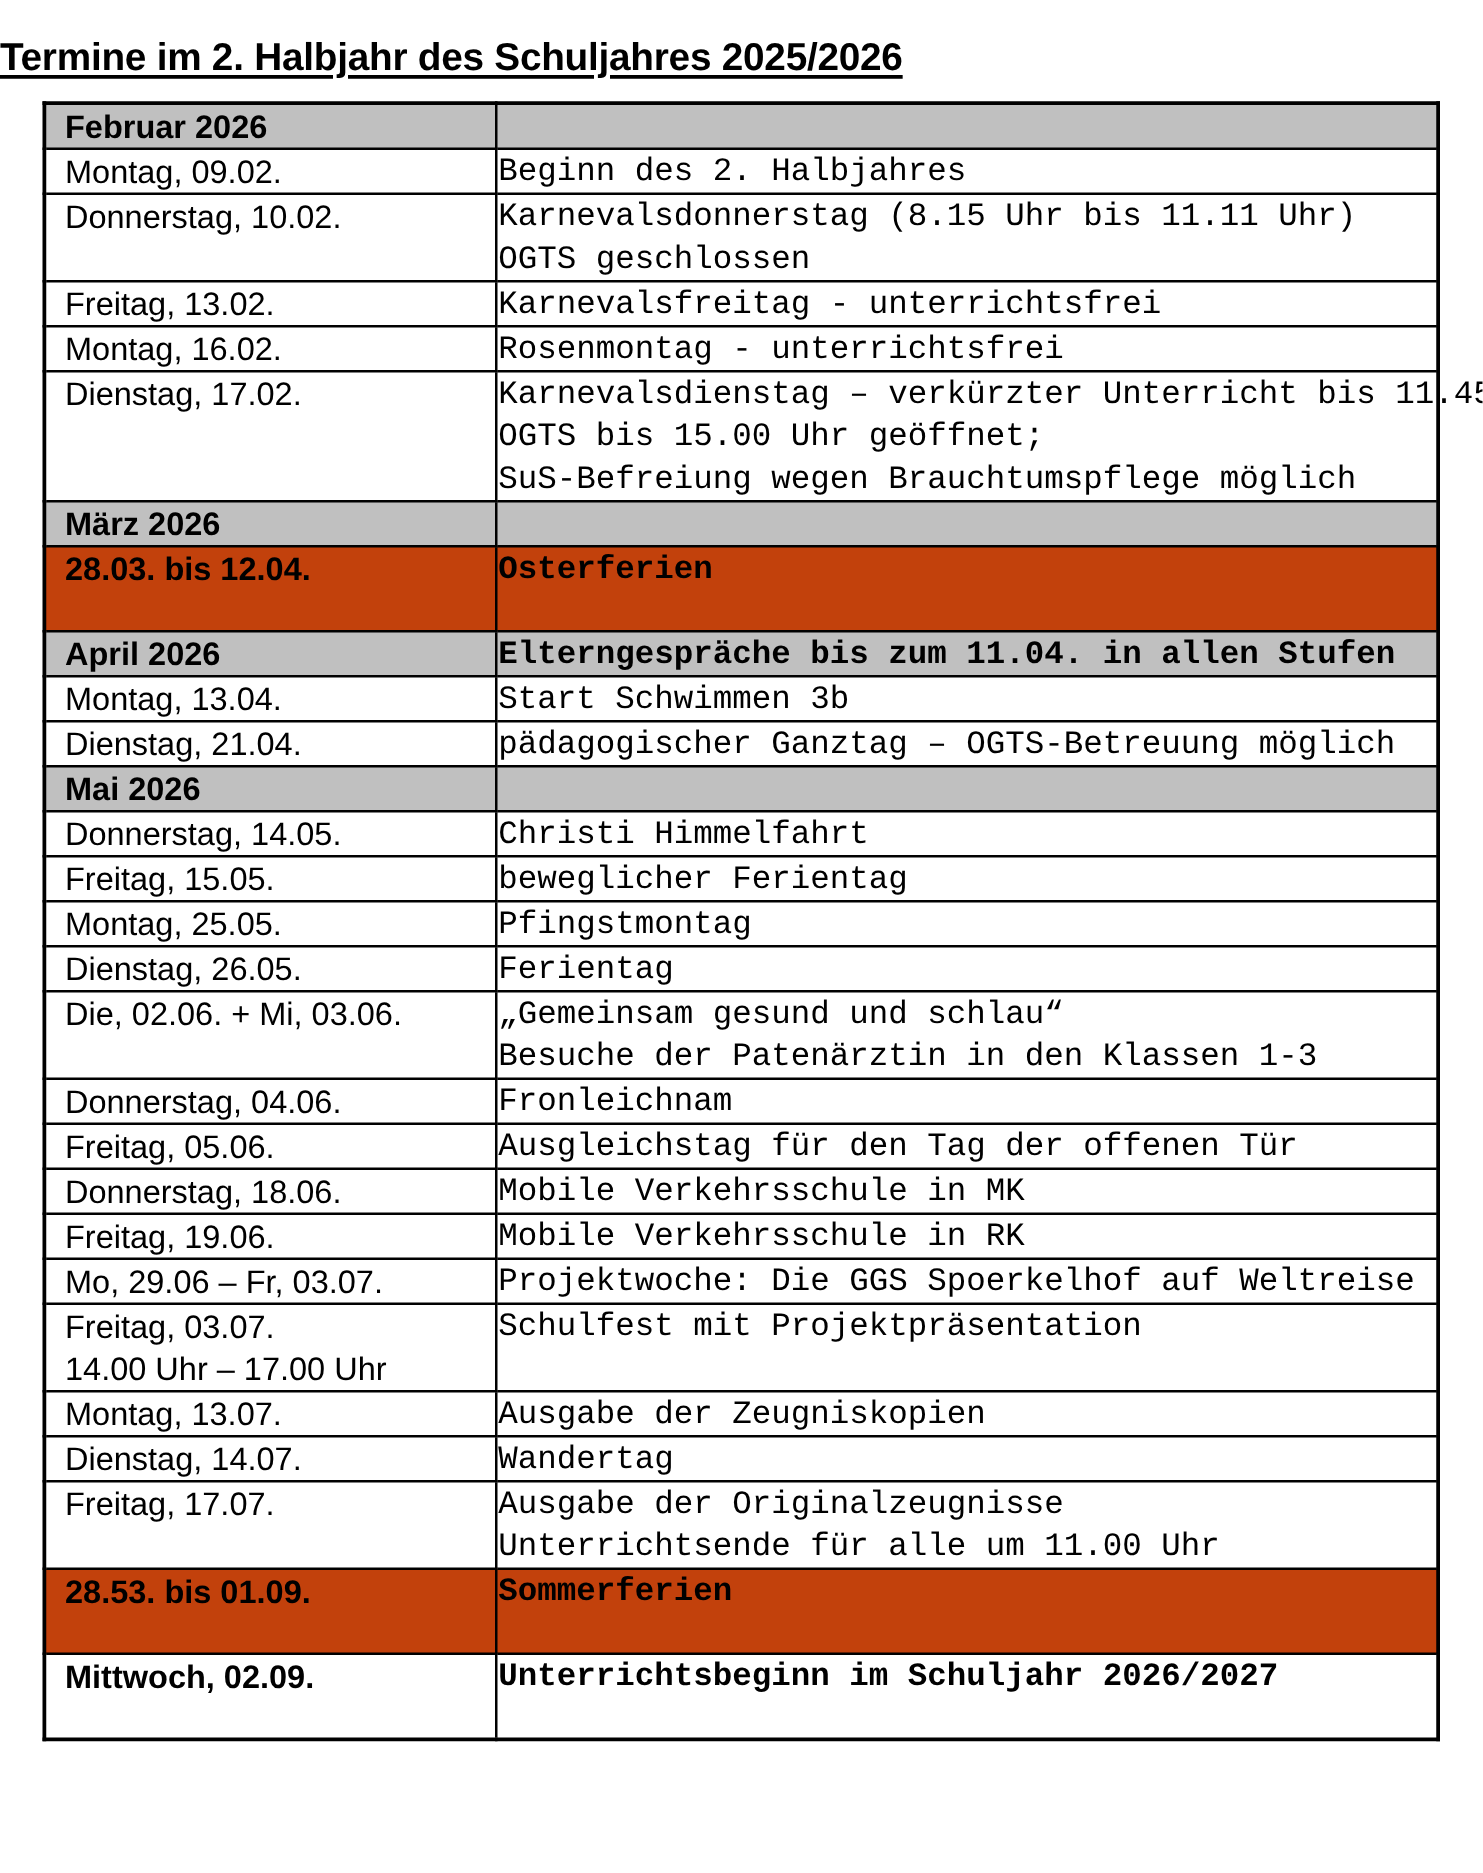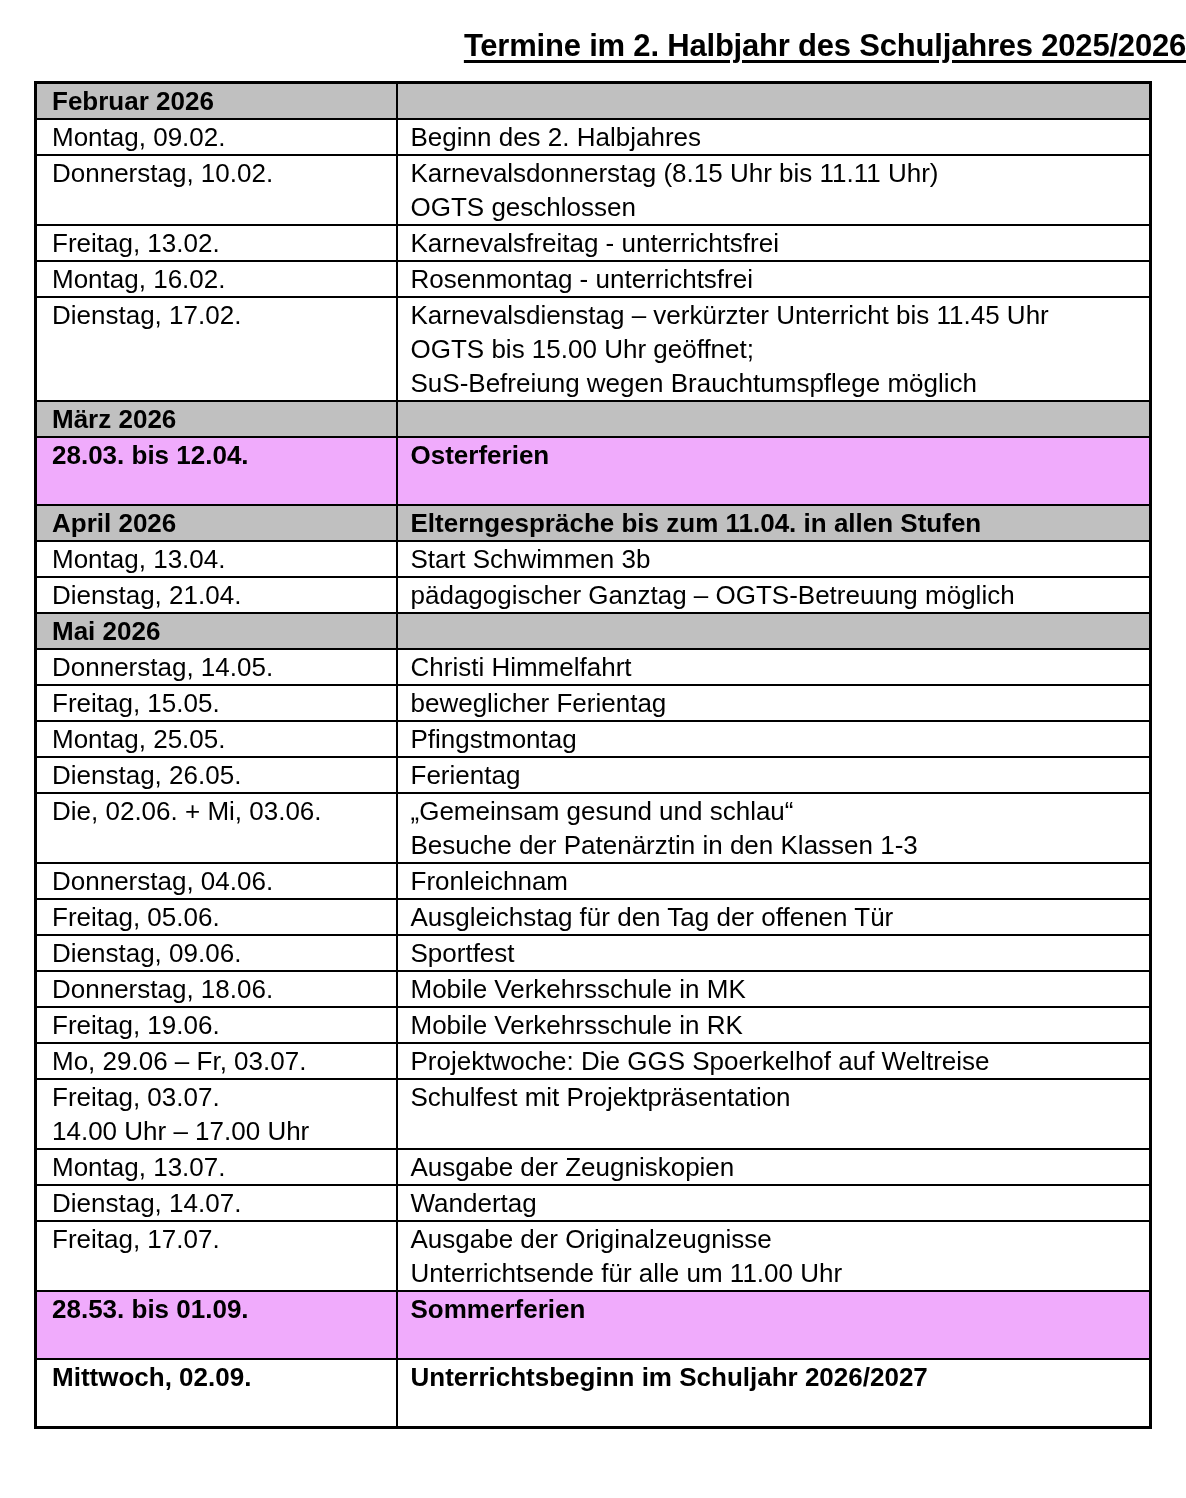--- a/index.html
+++ b/index.html
@@ -1,31 +1,31 @@
 <!DOCTYPE html>
 <html><head>
 <meta charset="utf-8">
 <style>
   html, body { margin: 0; padding: 0; background: #ffffff; }
   body { width: 1186px; height: 1498px; position: relative; overflow: hidden;
          font-family: "Liberation Sans", sans-serif; color: #000; }
-  .title { position: absolute; left: 0; top: 28px; width: 1186px; text-align: right;
+  .title { position: absolute; left: 0; top: 28px; width: 1186px; text-align: left;
            font-size: 31px; font-weight: bold; text-decoration: underline;
            text-decoration-thickness: 3px; text-underline-offset: 4px; letter-spacing: -0.2px; }
   table.termine { position: absolute; left: 34px; top: 81px; width: 1118px;
                   border-collapse: collapse; table-layout: fixed; border: 3px solid #000; }
   table.termine col.c1 { width: 361px; }
   table.termine td { border: 2px solid #000; padding: 0 0 0 15px; vertical-align: top;
                      font-size: 26px; line-height: 34px; }
-  table.termine td.c2 { padding-left: 13px; }
+  table.termine td.c2 { padding-left: 1px; font-family: Liberation Mono, monospace; }
   tr.h1 td { height: 32px; margin-top: 12px; }
   tr.h2 td { height: 66px; }
   tr.h3 td { height: 100px; }
   tr.month td { background: #c0c0c0; font-weight: bold; }
-  tr.holiday td { background: #f0abfc; font-weight: bold; }
+  tr.holiday td { background: #c2410c; font-weight: bold; }
   tr.bold td { font-weight: bold; }
   .line { display: block; white-space: nowrap; }
 </style>
 </head>
 <body>
 
 <div class="title">Termine im 2. Halbjahr des Schuljahres 2025/2026</div>
 
 <table class="termine">
   <colgroup>
@@ -184,28 +184,20 @@
       <tr class="h1">
         <td class="c1">
           <span class="line">Freitag, 05.06.</span>
         </td>
         <td class="c2">
           <span class="line">Ausgleichstag für den Tag der offenen Tür</span>
         </td>
       </tr>
       <tr class="h1">
         <td class="c1">
-          <span class="line">Dienstag, 09.06.</span>
-        </td>
-        <td class="c2">
-          <span class="line">Sportfest</span>
-        </td>
-      </tr>
-      <tr class="h1">
-        <td class="c1">
           <span class="line">Donnerstag, 18.06.</span>
         </td>
         <td class="c2">
           <span class="line">Mobile Verkehrsschule in MK</span>
         </td>
       </tr>
       <tr class="h1">
         <td class="c1">
           <span class="line">Freitag, 19.06.</span>
         </td>

